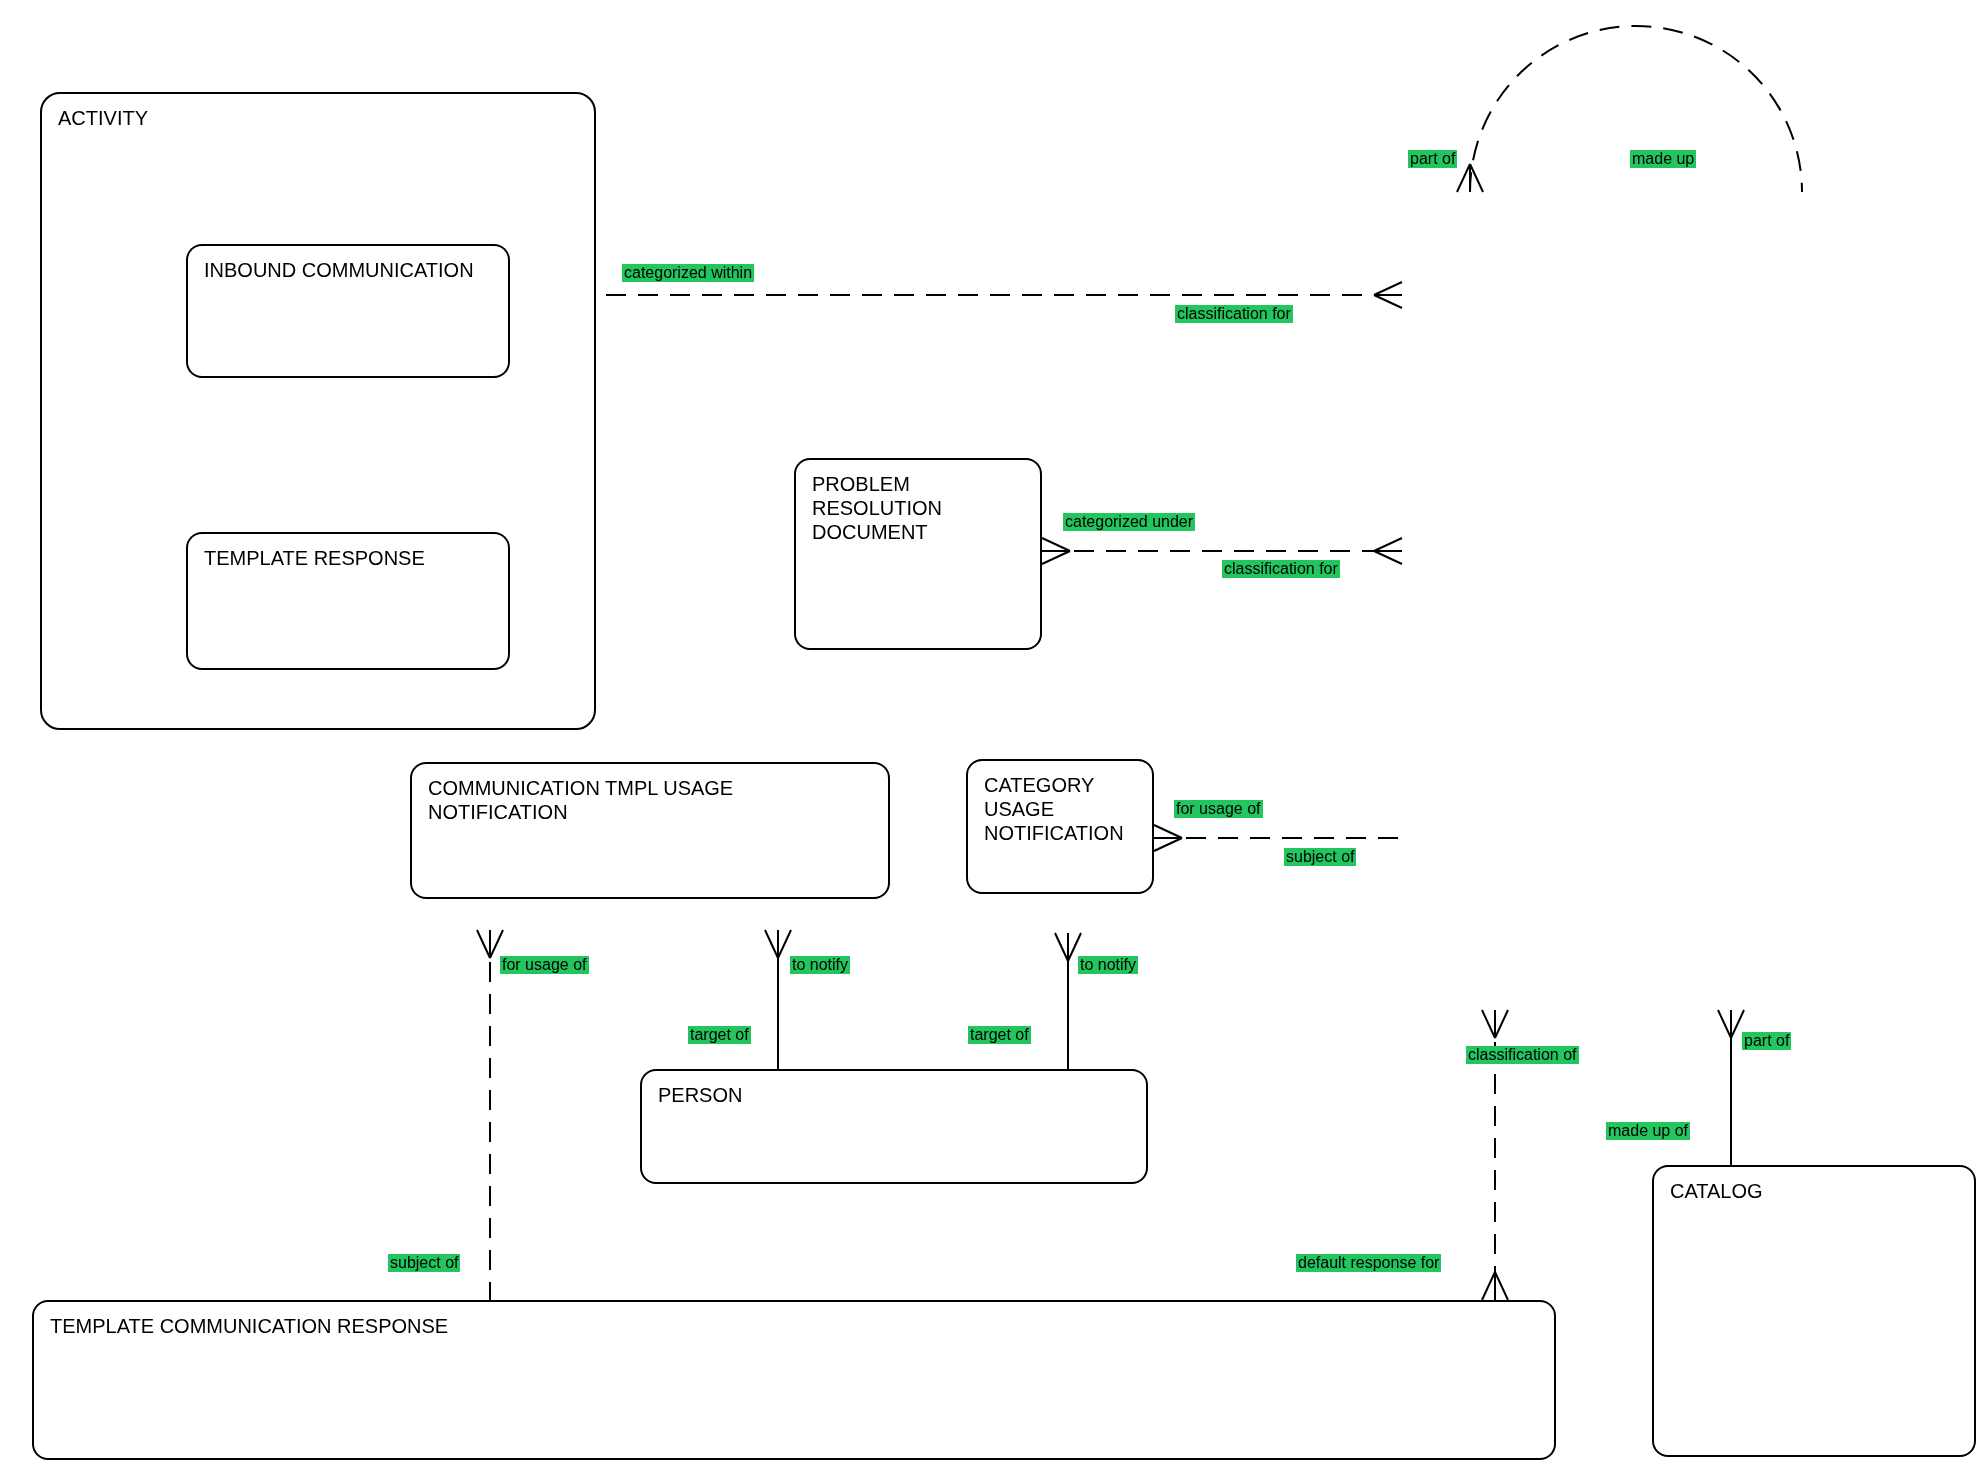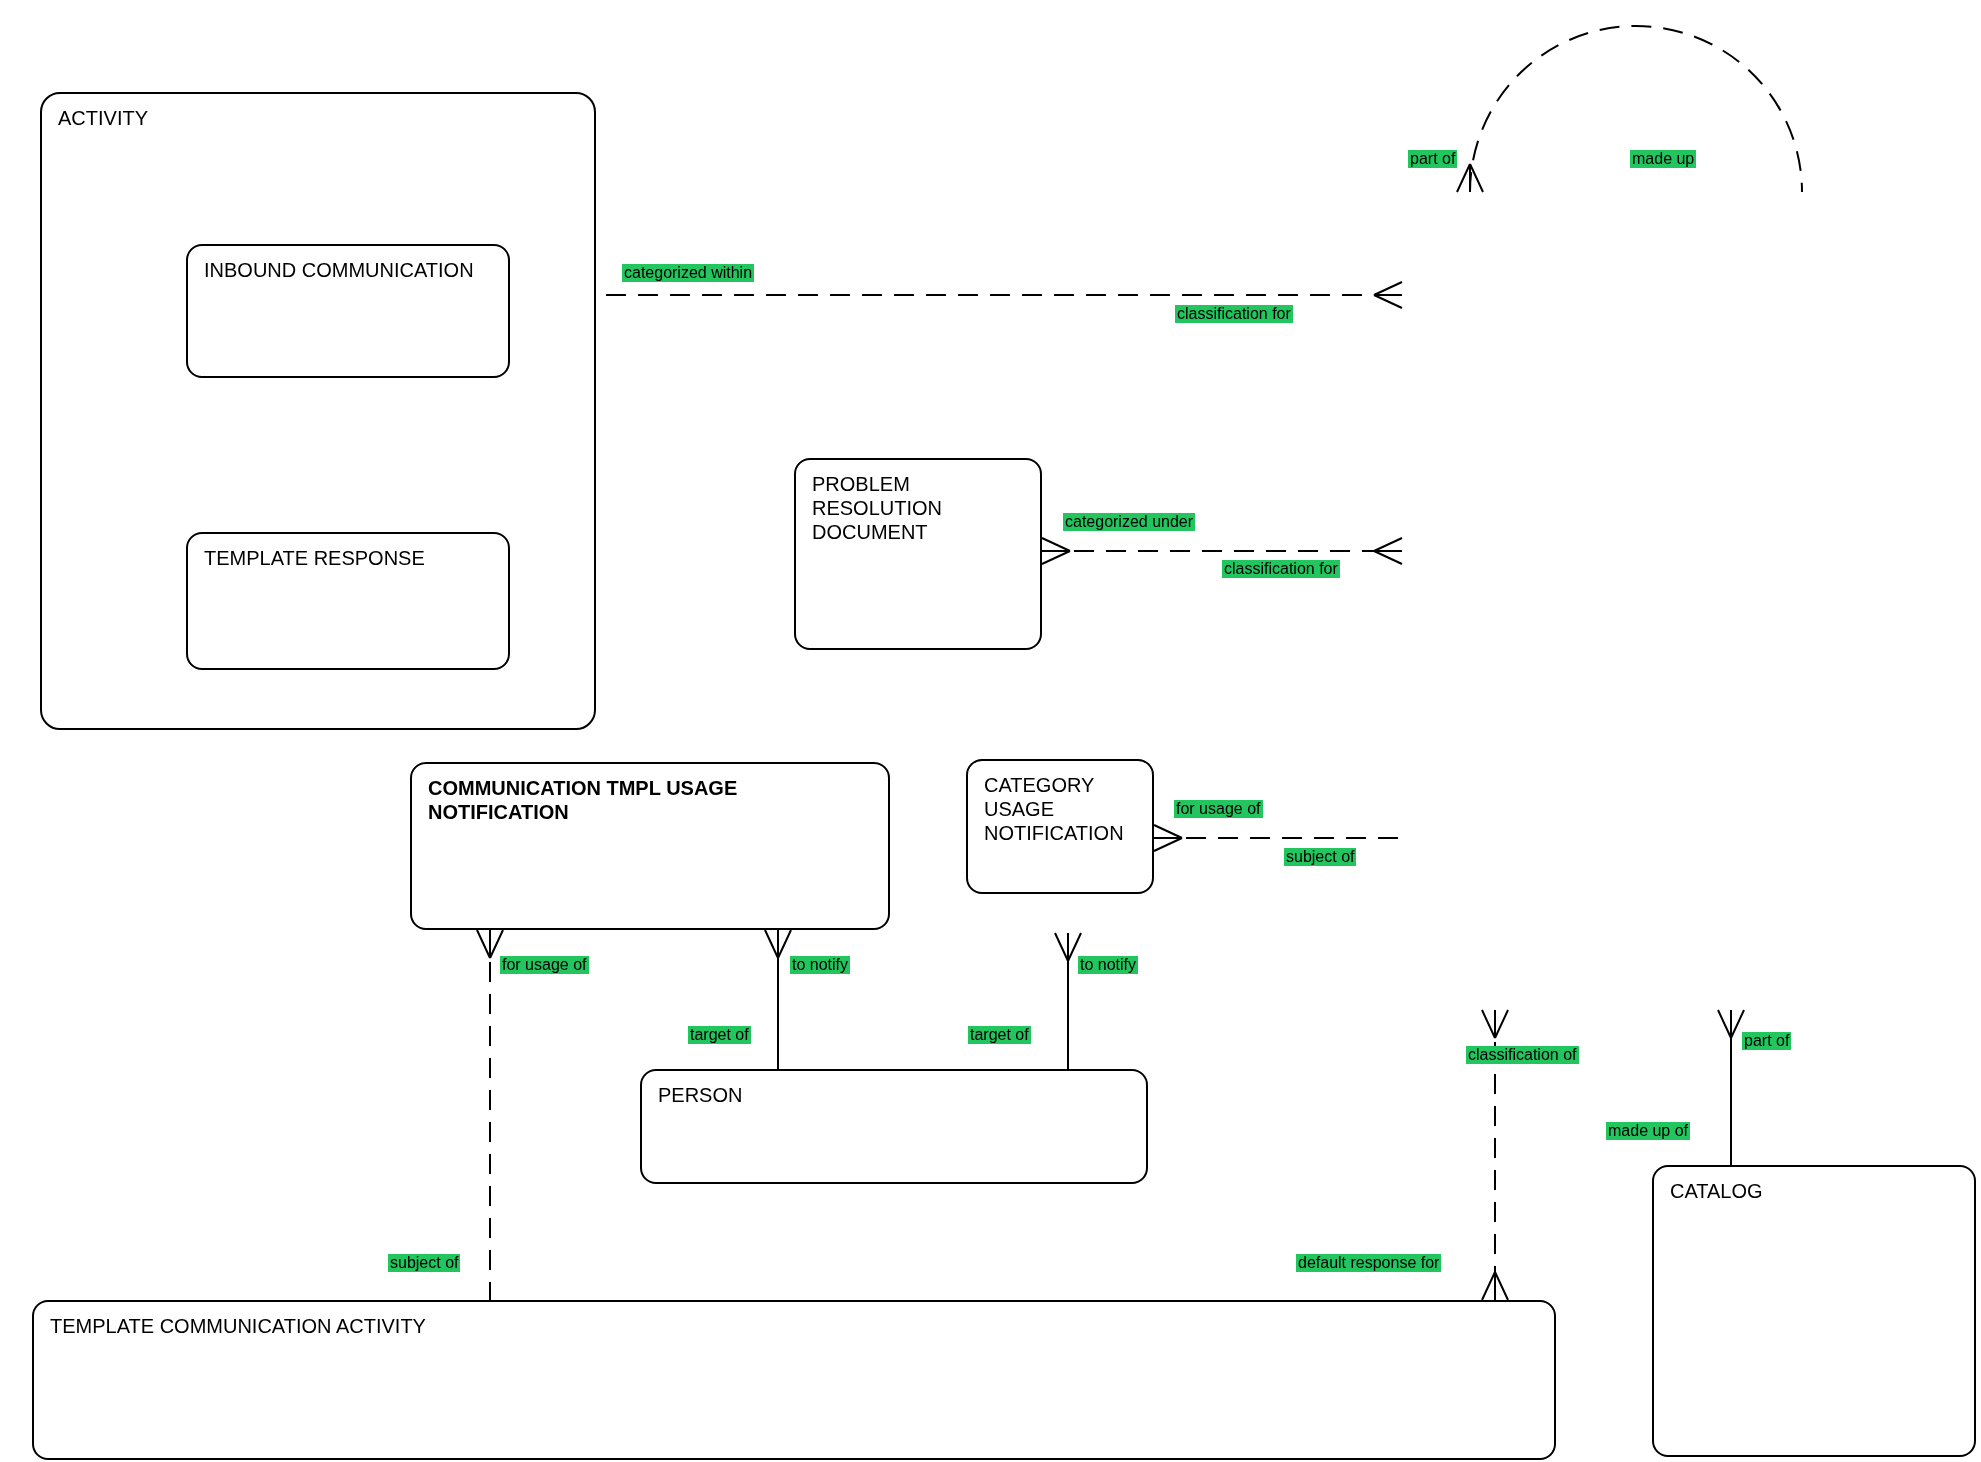--- a/index.html
+++ b/index.html
@@ -100,38 +100,38 @@
 
   <div class="entity" style="left:186px; top:532px; width:324px; height:138px;">
     <div class="entity-label">TEMPLATE RESPONSE</div>
   </div>
 
 
   <div class="entity" style="left:794px; top:458px; width:248px; height:192px;">
     <div class="entity-label" style="width:160px;">PROBLEM RESOLUTION DOCUMENT</div>
   </div>
 
-  <div class="entity" style="left:410px; top:762px; width:480px; height:168px;font-weight:bold;">
+  <div class="entity" style="left:410px; top:762px; width:480px; height:137px;">
     <div class="entity-label" style="width:310px;">COMMUNICATION TMPL USAGE NOTIFICATION</div>
   </div>
 
   <div class="entity" style="left:966px; top:759px; width:188px; height:135px;">
     <div class="entity-label" style="width:150px;">CATEGORY USAGE NOTIFICATION</div>
   </div>
 
   <div class="entity" style="left:640px; top:1069px; width:508px; height:115px;">
     <div class="entity-label">PERSON</div>
   </div>
 
   <div class="entity" style="left:1652px; top:1165px; width:324px; height:292px;">
     <div class="entity-label">CATALOG</div>
   </div>
 
   <div class="entity" style="left:32px; top:1300px; width:1524px; height:160px;">
-    <div class="entity-label">TEMPLATE COMMUNICATION ACTIVITY</div>
+    <div class="entity-label">TEMPLATE COMMUNICATION RESPONSE</div>
   </div>
 
   <div class="rel-label" style="left:622px; top:264px;">categorized within</div>
   <div class="rel-label" style="left:1175px; top:305px;">classification for</div>
 
   <div class="rel-label" style="left:1408px; top:150px;">part of</div>
   <div class="rel-label" style="left:1630px; top:150px;">made up</div>
 
   <div class="rel-label" style="left:1063px; top:513px;">categorized under</div>
   <div class="rel-label" style="left:1222px; top:560px;">classification for</div>

